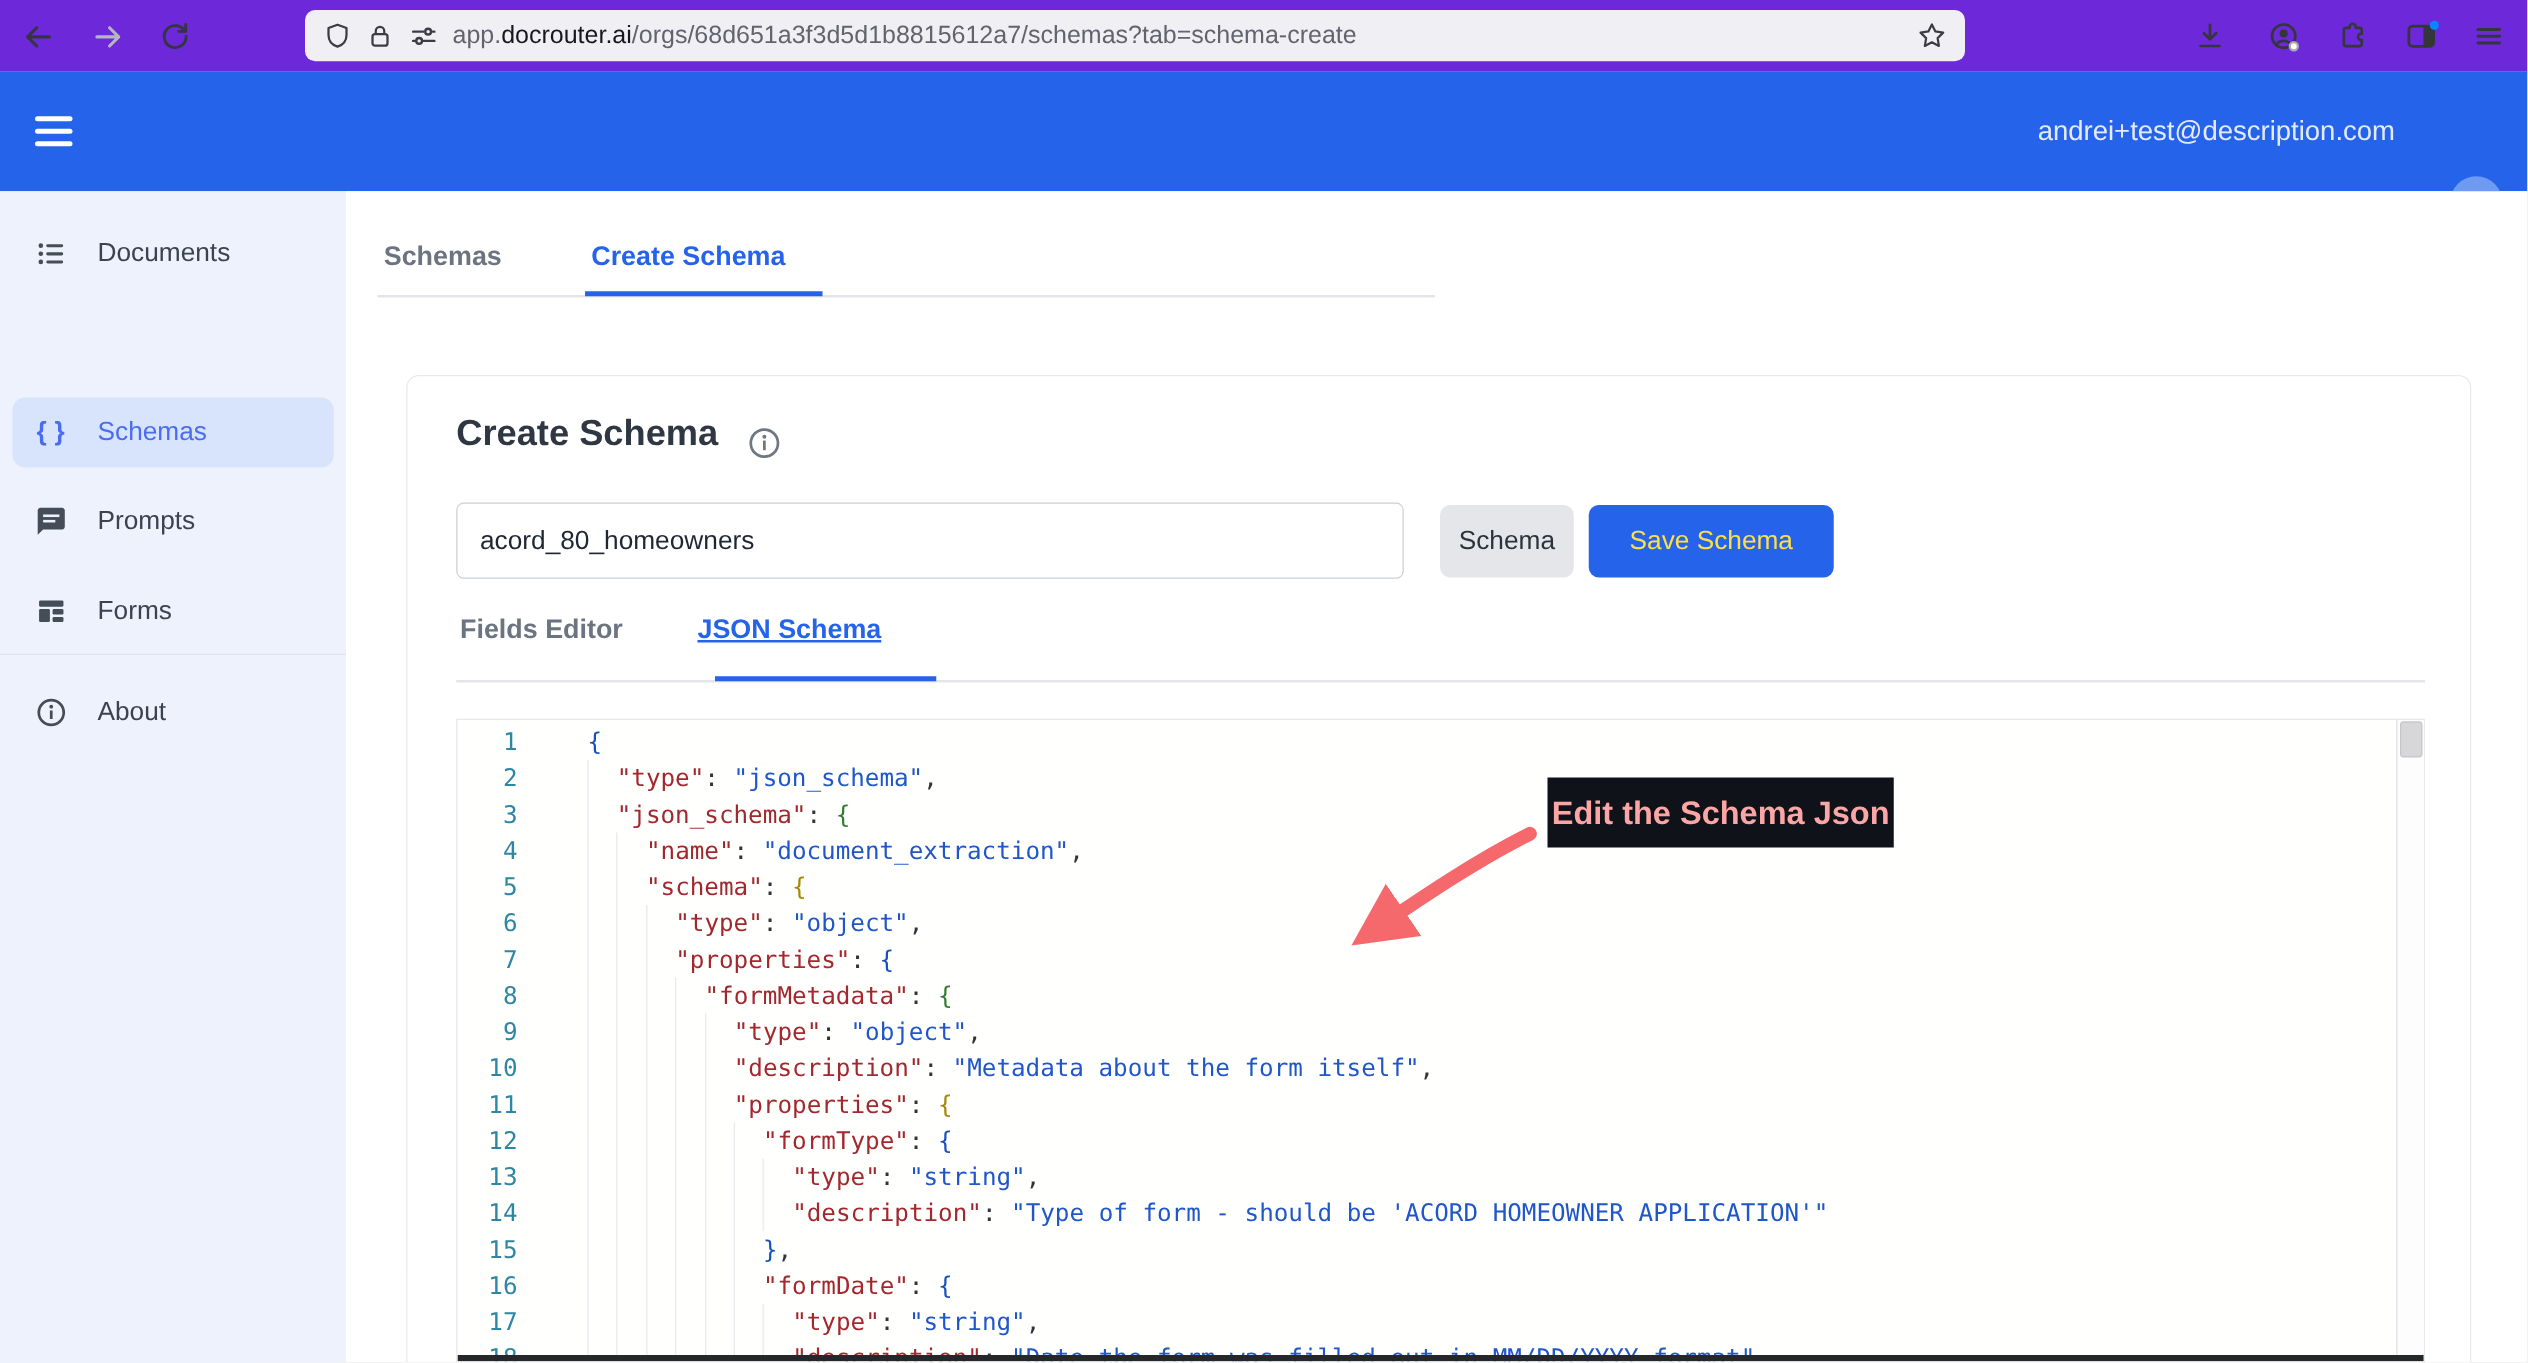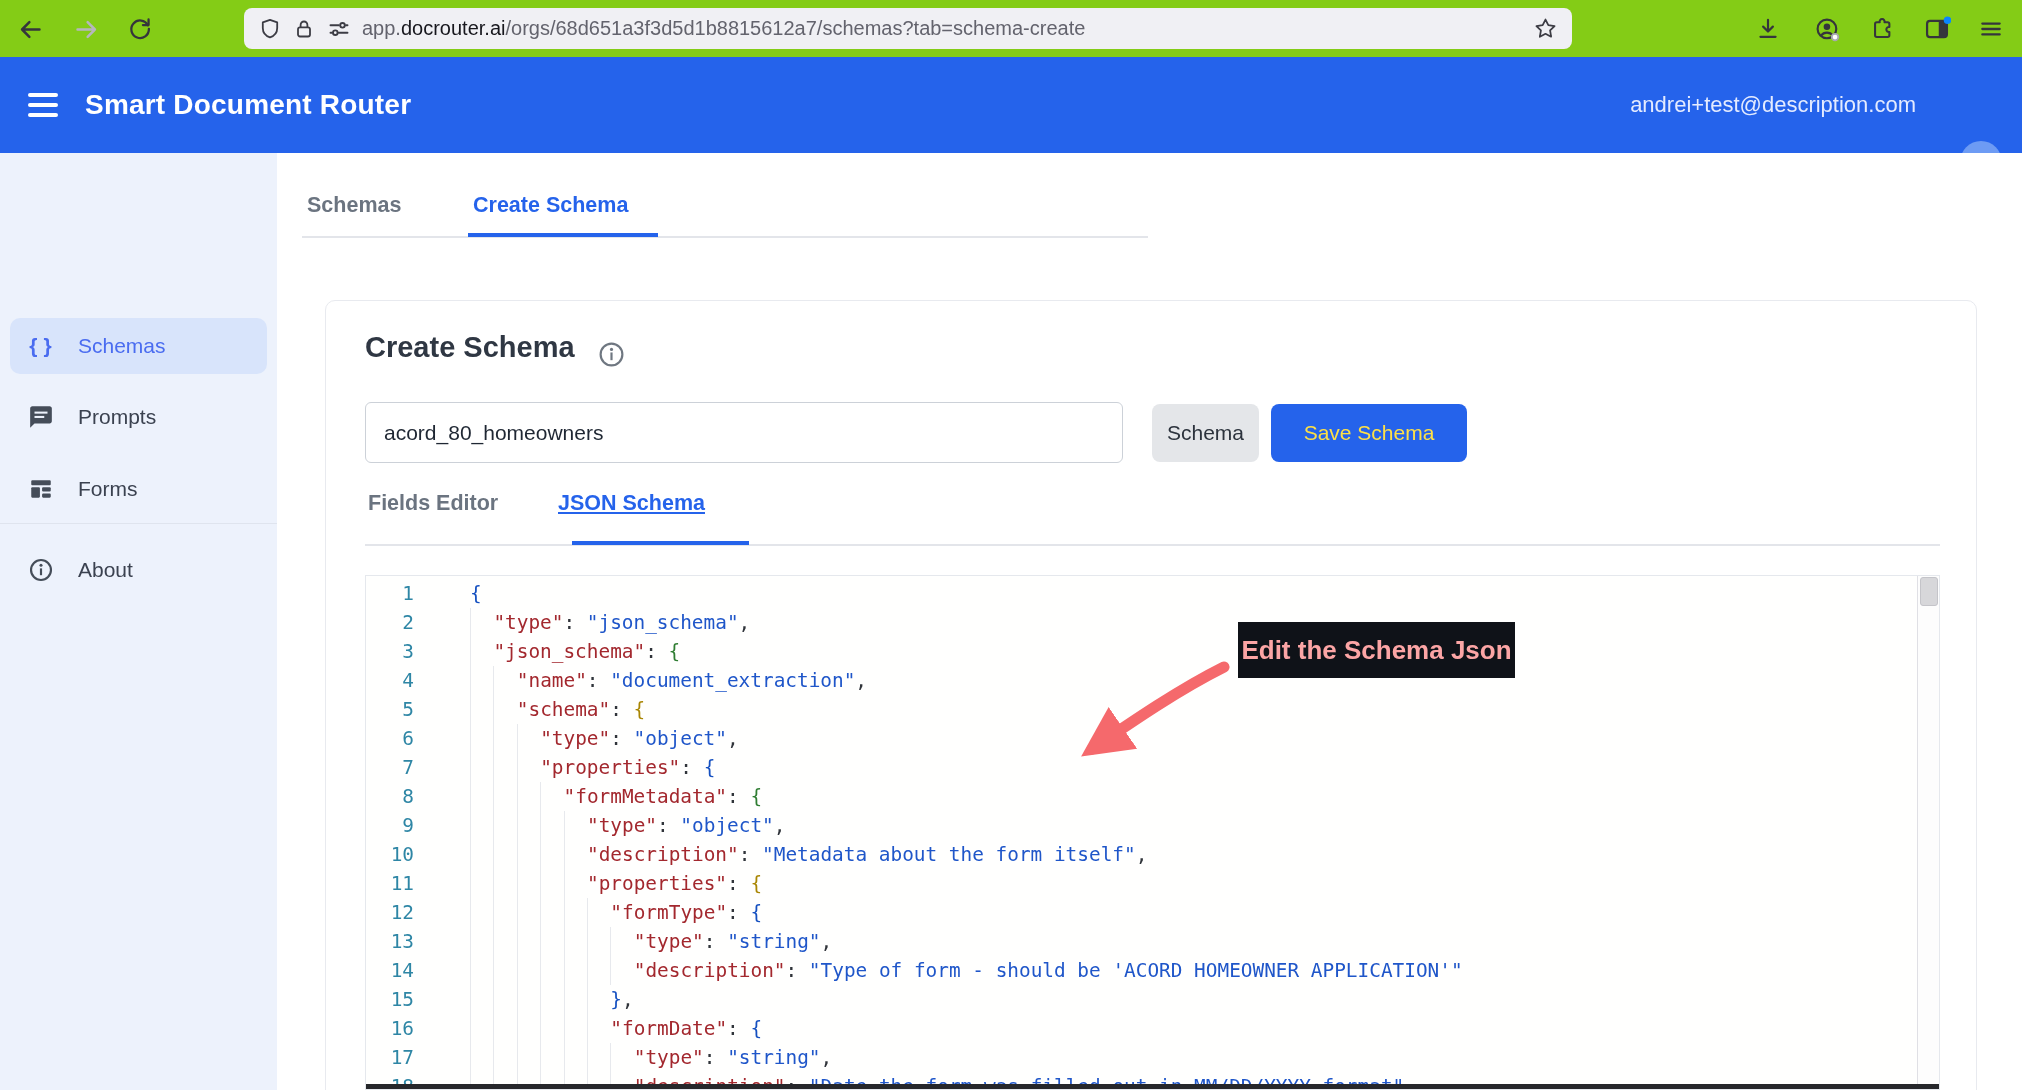--- a/index.html
+++ b/index.html
@@ -1,21 +1,21 @@
 <!DOCTYPE html>
 <html><head>
 <meta charset="utf-8">
 <style>
   html,body{margin:0;padding:0;background:#e8e8e8;}
   .page{position:relative;width:2022px;height:1090px;overflow:hidden;background:#fff;
         font-family:"Liberation Sans",sans-serif;-webkit-font-smoothing:antialiased;}
   .abs{position:absolute;}
 
   
-  .chrome{left:0;top:0;width:2022px;height:57px;background:#84cc16;border-bottom:1px solid #d9d9df;}
+  .chrome{left:0;top:0;width:2022px;height:57px;background:#6d28d9;border-bottom:1px solid #d9d9df;}
   .nav-btn{top:14px;width:30px;height:30px;display:flex;align-items:center;justify-content:center;cursor:pointer;}
   .urlbar{left:244px;top:8px;width:1328px;height:41px;background:#f0f0f4;border-radius:8px;
           display:flex;align-items:center;padding:0 14px;box-sizing:border-box;gap:10px;}
   .url-text{font-size:20px;color:#63636d;white-space:nowrap;overflow:hidden;flex:1;}
   .url-text .domain{color:#17171d;}
 
   
   .appbar{left:0;top:57px;width:2022px;height:96px;background:#2563eb;display:flex;align-items:center;}
   .burger{position:absolute;left:28px;top:36px;width:30px;height:24px;display:flex;flex-direction:column;justify-content:space-between;cursor:pointer;}
   .burger span{display:block;height:3.6px;background:#fff;border-radius:2px;}
@@ -152,26 +152,38 @@
         </svg>
     </div>
   </div>
 
   <div class="abs appbar">
     <div class="burger">
         <span></span>
         <span></span>
         <span></span>
       </div>
-    <div class="app-title">Smart Document Router</div>
     <div class="user-email">andrei+test@description.com</div>
     <div class="avatar">A</div>
   </div>
 
   <div class="abs sidebar">
+    <div class="side-item" style="top:22px;">
+      <span class="ic">
+        <svg width="26" height="26" viewBox="0 0 24 24" fill="#454d59">
+            <circle cx="4.3" cy="6" r="1.7"></circle>
+            <rect x="8.3" y="4.9" width="12.5" height="2.3" rx="1.1"></rect>
+            <circle cx="4.3" cy="12" r="1.7"></circle>
+            <rect x="8.3" y="10.9" width="12.5" height="2.3" rx="1.1"></rect>
+            <circle cx="4.3" cy="18" r="1.7"></circle>
+            <rect x="8.3" y="16.9" width="12.5" height="2.3" rx="1.1"></rect>
+          </svg>
+      </span>
+      <span class="lbl">Documents</span>
+    </div>
     <div class="side-item active" style="top:165px;">
       <span class="ic">
           <span class="brace-glyph">{ }</span>
         </span>
       <span class="lbl">Schemas</span>
     </div>
     <div class="side-item" style="top:236px;">
       <span class="ic">
         <svg width="26" height="26" viewBox="0 0 24 24">
             <path d="M20 2H4C2.9 2 2 2.9 2 4v18l4-4h14c1.1 0 2-.9 2-2V4c0-1.1-.9-2-2-2z" fill="#454d59"></path>

